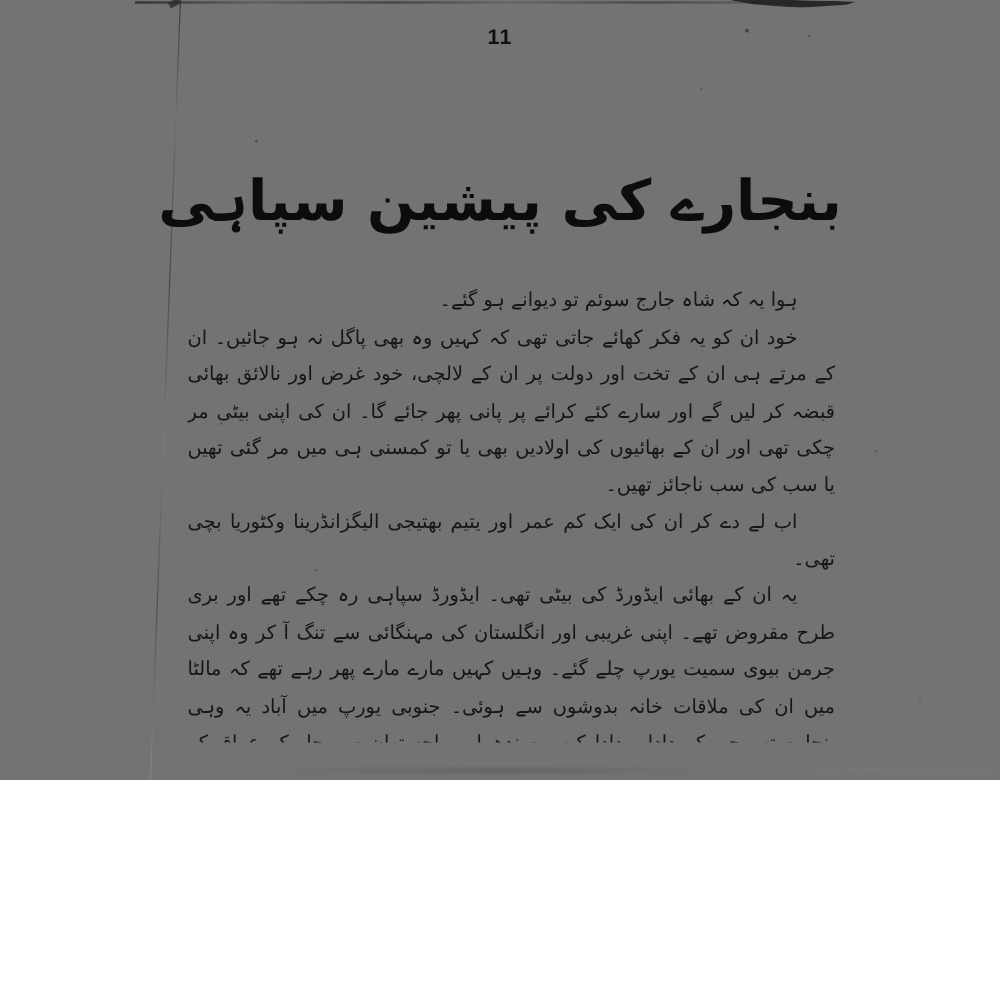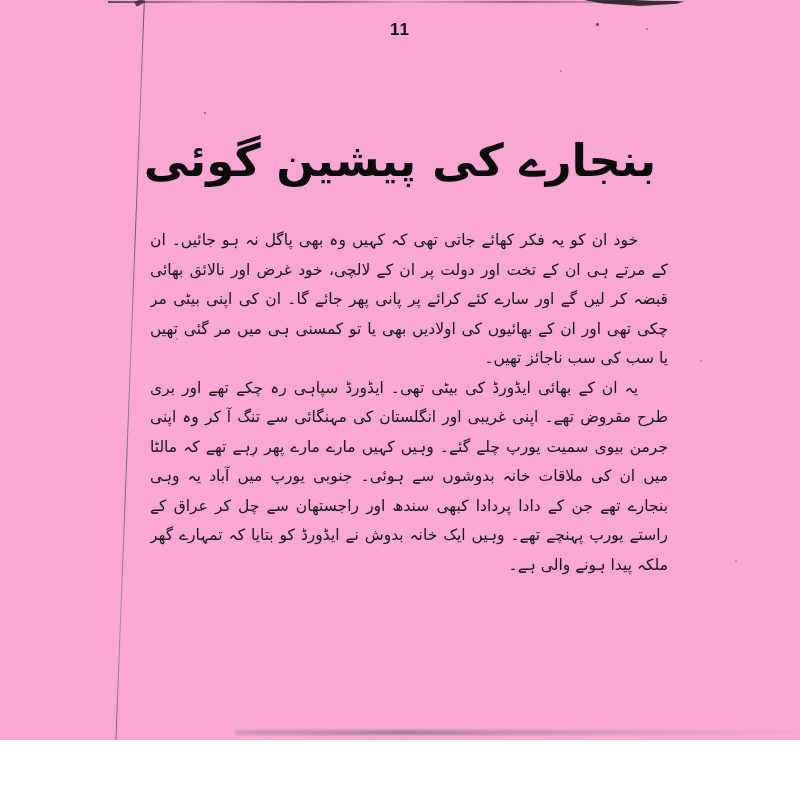--- a/index.html
+++ b/index.html
@@ -1,20 +1,20 @@
 <!DOCTYPE html>
 <html lang="ur"><head>
 <meta charset="utf-8">
 <style>
   html, body { margin: 0; padding: 0; background: #ffffff; }
   .page {
     position: relative;
     width: 800px;
-    height: 740px;
-    background: #f9a8d4;
+    height: 624px;
+    background: #737373;
     overflow: hidden;
     font-family: "DejaVu Sans", sans-serif;
     color: #141414;
   }
 
   
   .top-edge-line {
     position: absolute; top: 1px; left: 108px; width: 545px; height: 1.5px;
     background: linear-gradient(90deg,
       rgba(20,20,20,.65) 0%, rgba(20,20,20,.18) 18%, rgba(20,20,20,.45) 38%,
@@ -86,21 +86,23 @@
   <div class="speck" style="left:596px; top:23px; width:2.5px; height:2.5px; opacity:.75"></div>
   <div class="speck" style="left:646px; top:28px; width:2px; height:2px; opacity:.45"></div>
   <div class="speck" style="left:176px; top:338px; width:2px; height:2px; opacity:.4"></div>
   <div class="speck" style="left:700px; top:360px; width:2px; height:2px; opacity:.35"></div>
   <div class="speck" style="left:735px; top:560px; width:2px; height:2px; opacity:.3"></div>
   <div class="speck" style="left:252px; top:455px; width:1.5px; height:1.5px; opacity:.4"></div>
   <div class="speck" style="left:560px; top:70px; width:1.5px; height:1.5px; opacity:.35"></div>
 
   <div class="page-number">11</div>
 
-  <h1 class="chapter-title">بنجارے کی پیشین گوئی</h1>
+  <h1 class="chapter-title">بنجارے کی پیشین سپاہی</h1>
 
   <div class="body-text">
+    <p>ہوا یہ کہ شاہ جارج سوئم تو دیوانے ہو گئے۔</p>
     <p>خود ان کو یہ فکر کھائے جاتی تھی کہ کہیں وہ بھی پاگل نہ ہو جائیں۔ ان کے مرتے ہی ان کے تخت اور دولت پر ان کے لالچی، خود غرض اور نالائق بھائی قبضہ کر لیں گے اور سارے کئے کرائے پر پانی پھر جائے گا۔ ان کی اپنی بیٹی مر چکی تھی اور ان کے بھائیوں کی اولادیں بھی یا تو کمسنی ہی میں مر گئی تھیں یا سب کی سب ناجائز تھیں۔</p>
+    <p>اب لے دے کر ان کی ایک کم عمر اور یتیم بھتیجی الیگزانڈرینا وکٹوریا بچی تھی۔</p>
     <p>یہ ان کے بھائی ایڈورڈ کی بیٹی تھی۔ ایڈورڈ سپاہی رہ چکے تھے اور بری طرح مقروض تھے۔ اپنی غریبی اور انگلستان کی مہنگائی سے تنگ آ کر وہ اپنی جرمن بیوی سمیت یورپ چلے گئے۔ وہیں کہیں مارے مارے پھر رہے تھے کہ مالٹا میں ان کی ملاقات خانہ بدوشوں سے ہوئی۔ جنوبی یورپ میں آباد یہ وہی بنجارے تھے جن کے دادا پردادا کبھی سندھ اور راجستھان سے چل کر عراق کے راستے یورپ پہنچے تھے۔ وہیں ایک خانہ بدوش نے ایڈورڈ کو بتایا کہ تمہارے گھر ملکہ پیدا ہونے والی ہے۔</p>
 
   </div>
 
 </div>
 
 </body></html>

